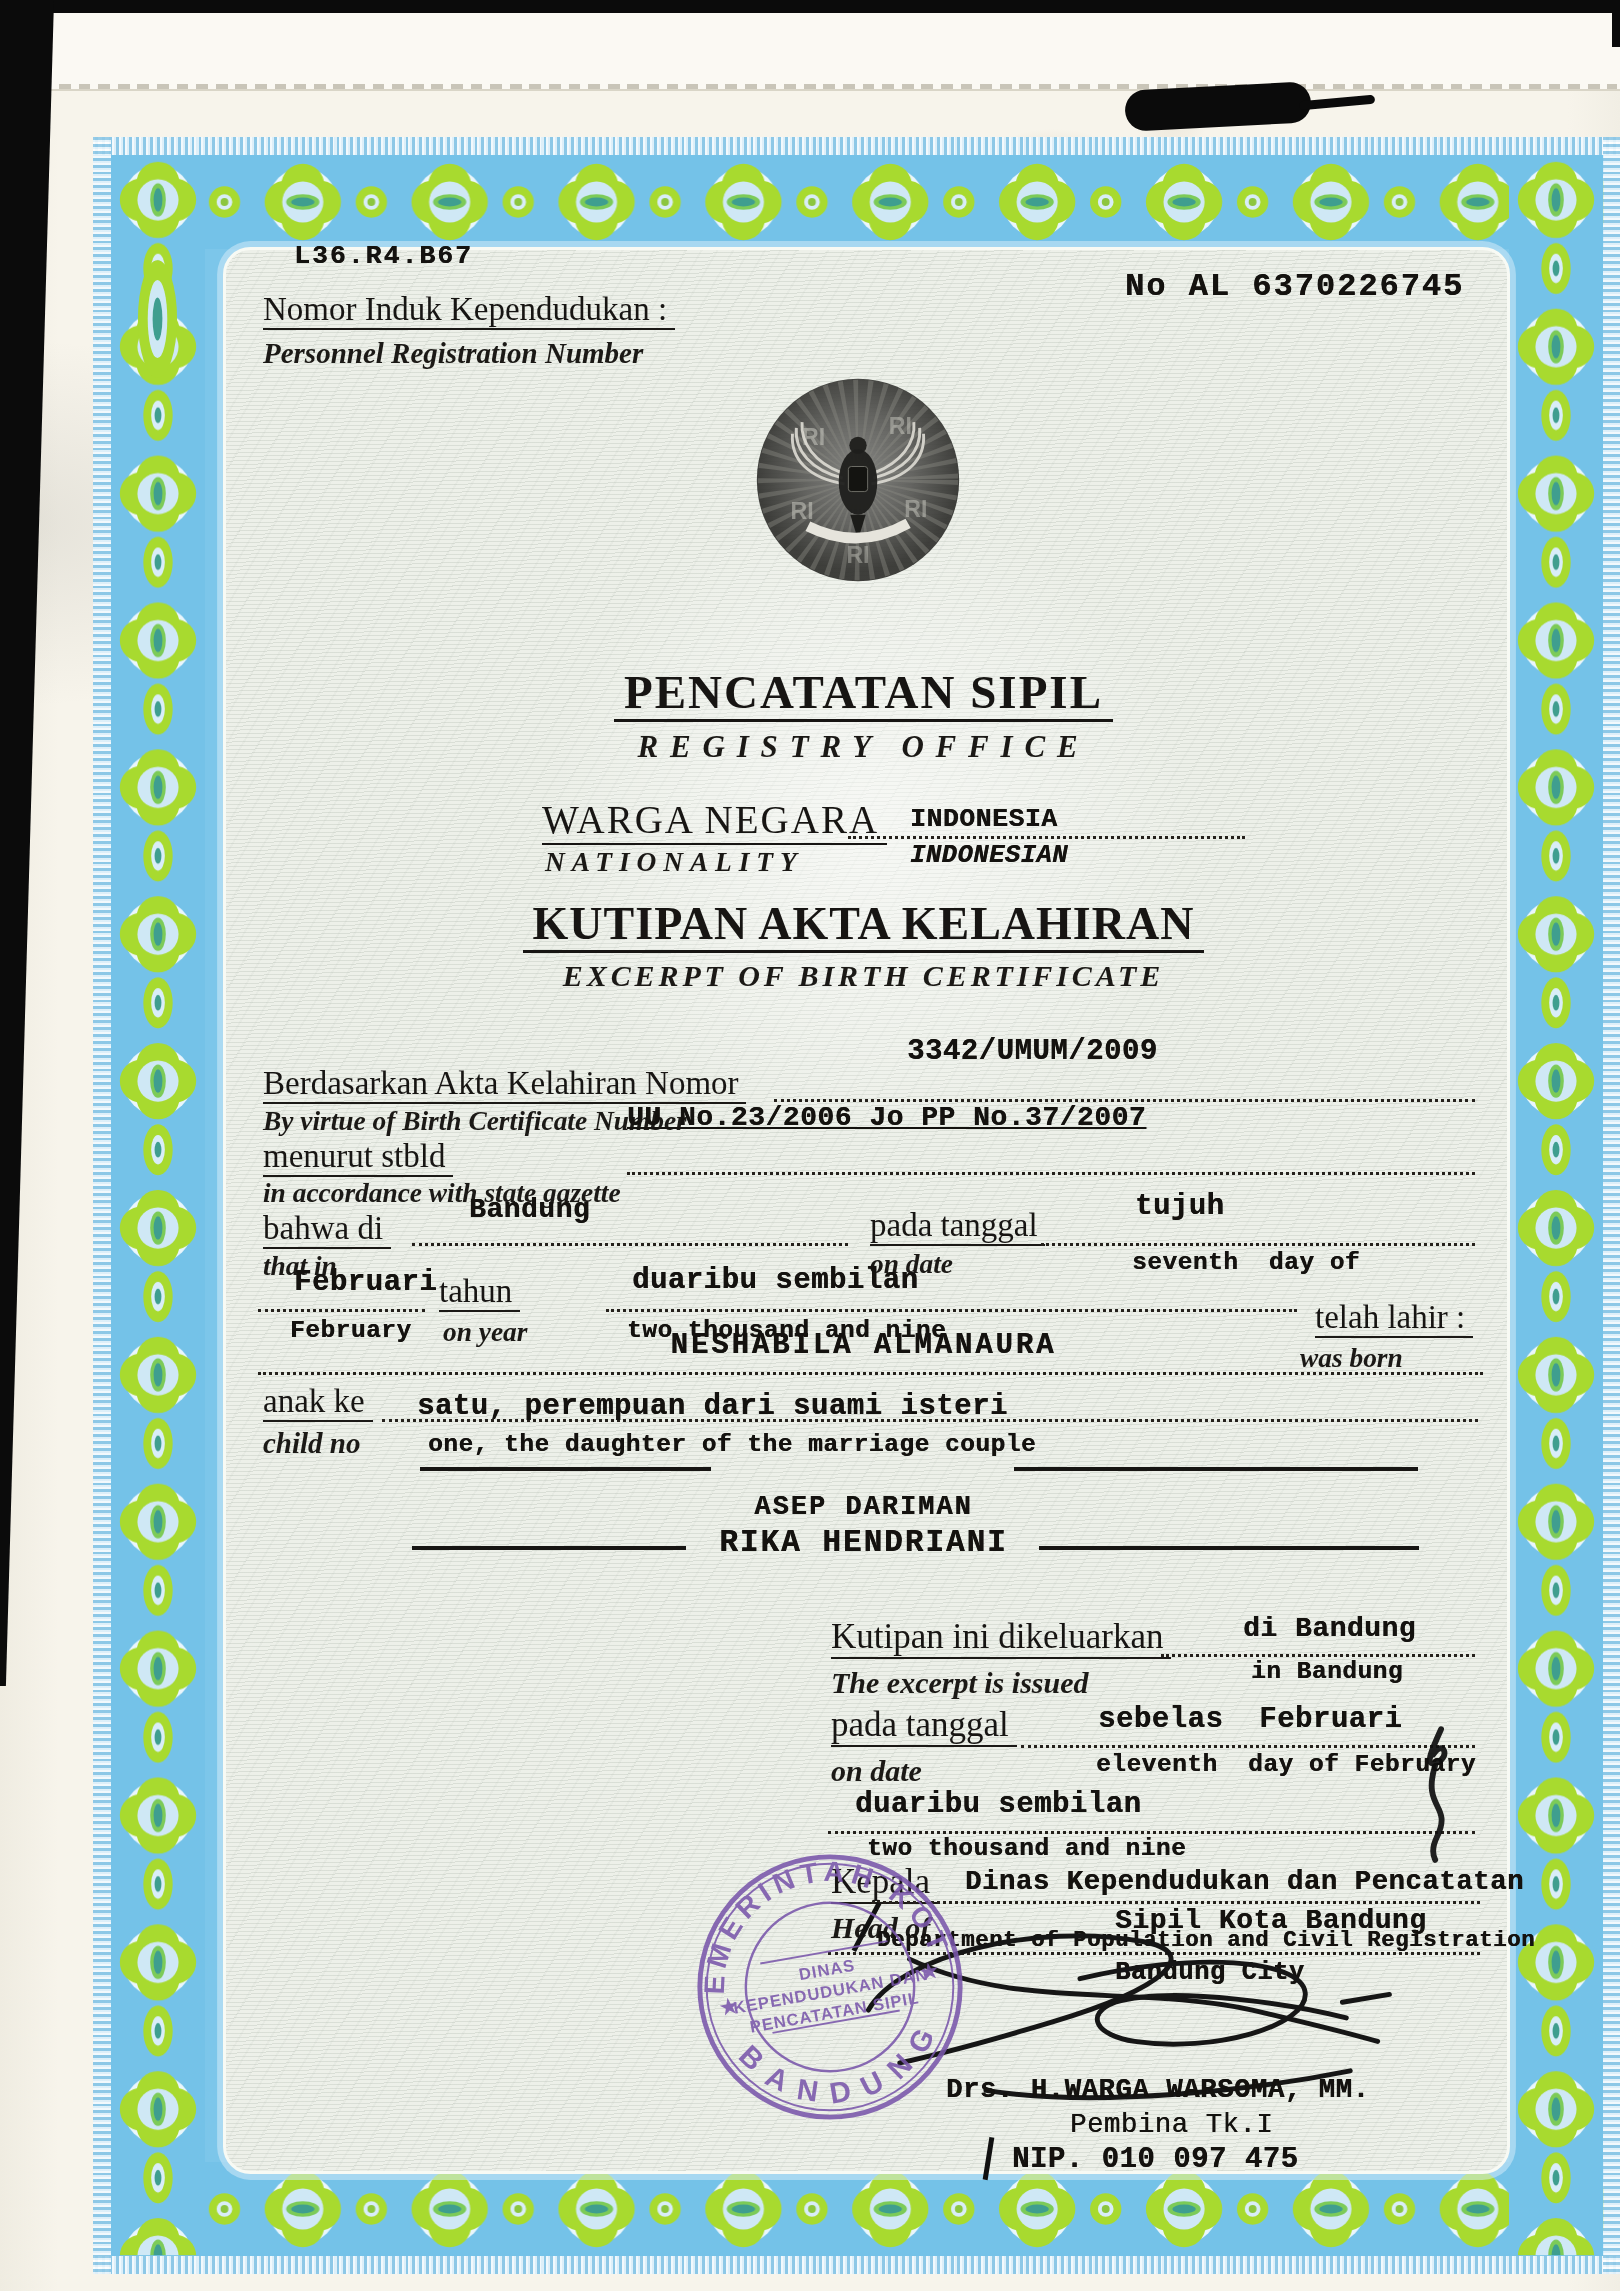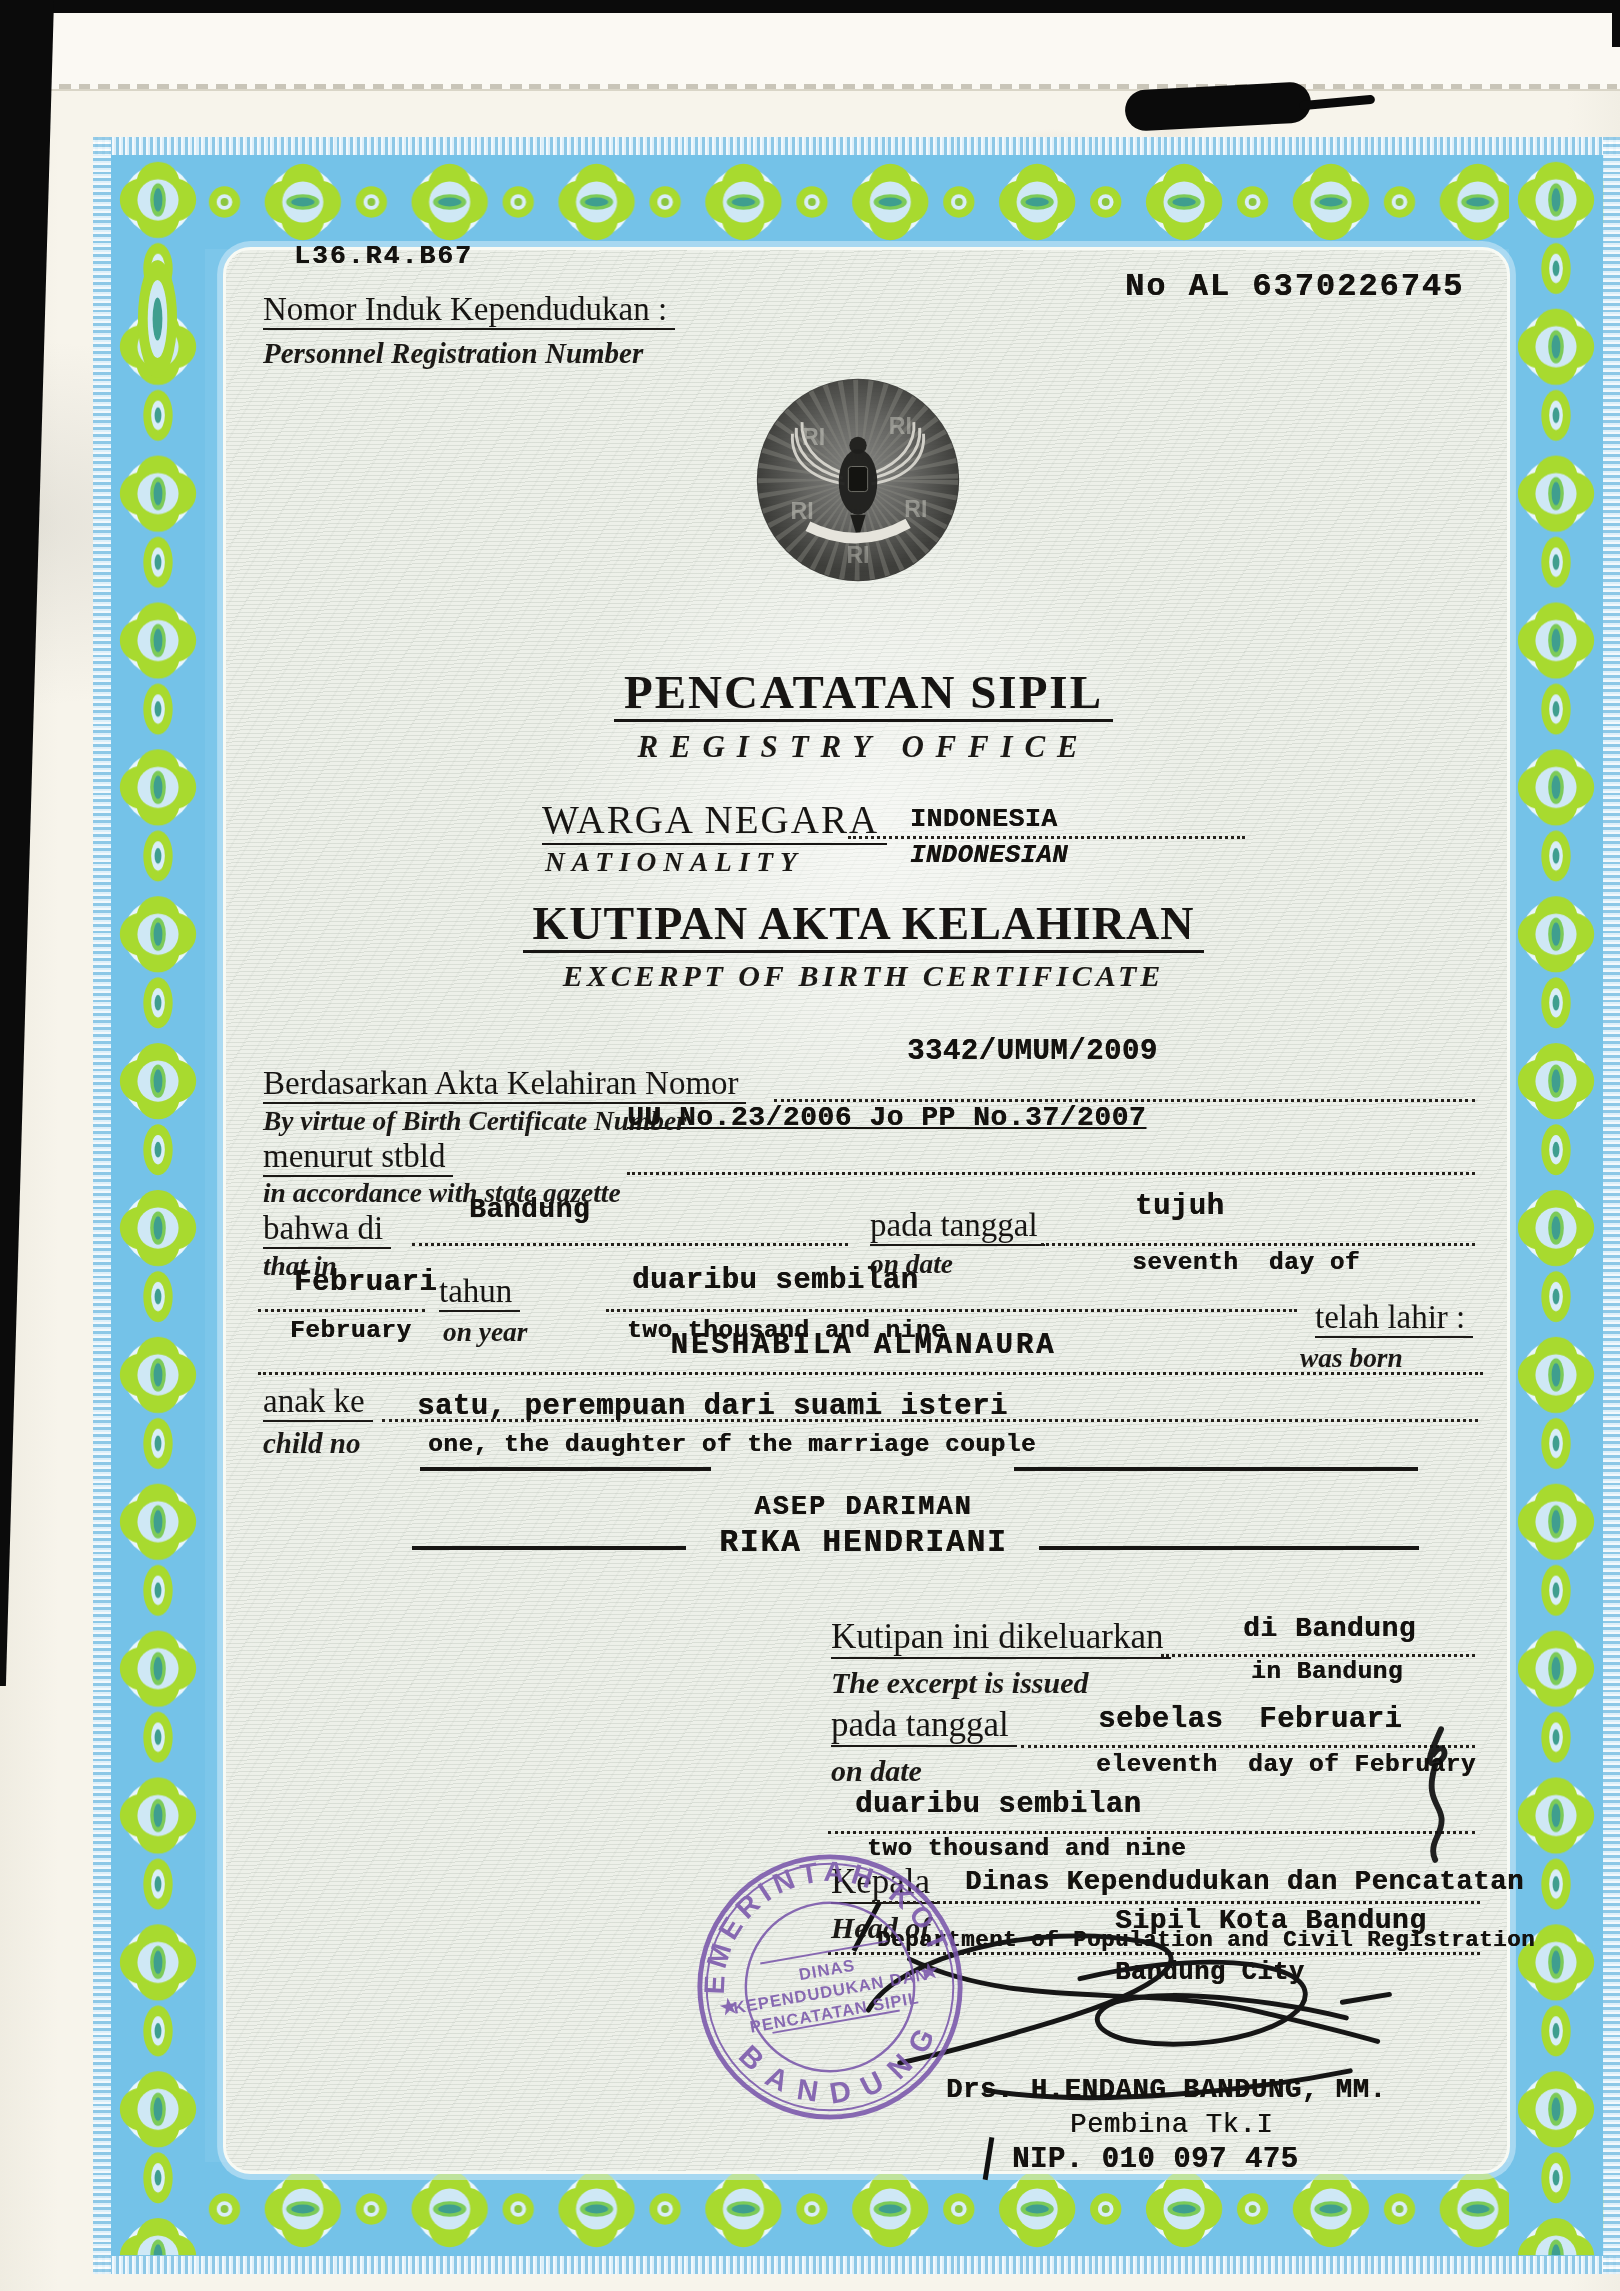--- a/index.html
+++ b/index.html
@@ -266,21 +266,21 @@
     <text font-size="30" font-weight="bold" fill="#7a57ab" letter-spacing="15">
       <textPath href="#arcB" startOffset="50%" text-anchor="middle">BANDUNG</textPath>
     </text>
     <text x="24" y="150" font-size="24" fill="#7a57ab">★</text>
     <text x="232" y="150" font-size="24" fill="#7a57ab">★</text>
     <text x="140" y="128" font-size="17" font-weight="bold" fill="#7a57ab" text-anchor="middle" letter-spacing="1">DINAS</text>
     <text x="140" y="150" font-size="17" font-weight="bold" fill="#7a57ab" text-anchor="middle" letter-spacing="1">KEPENDUDUKAN DAN</text>
     <text x="140" y="172" font-size="17" font-weight="bold" fill="#7a57ab" text-anchor="middle" letter-spacing="1">PENCATATAN SIPIL</text>
   </svg>
 
-  <div class="abs type" style="left:946px;top:2076px;font-size:27.4px;">Drs. H.ENDANG BANDUNG, MM.</div>
+  <div class="abs type" style="left:946px;top:2076px;font-size:27.4px;">Drs. H.WARGA WARSOMA, MM.</div>
   <div class="abs type" style="left:1070px;top:2111px;font-size:27.4px;font-weight:normal;">Pembina Tk.I</div>
   <div class="abs type" style="left:1012px;top:2145px;font-size:29px;">NIP. 010 097 475</div>
   <div class="abs" style="left:986px;top:2137px;width:4.9px;height:43px;background:#111;transform:rotate(9deg);"></div>
 
   <svg class="abs" style="left:1404px;top:1711px;" width="78" height="167" viewBox="0 0 80 170">
     <g fill="none" stroke="#0e0e0e" stroke-width="6" stroke-linecap="round" opacity="0.92">
       <path d="M38,18 C28,40 20,58 34,52 C48,46 40,28 30,44"></path>
       <path d="M32,55 C18,100 50,95 34,128 C28,140 30,148 32,152"></path>
     </g>
   </svg>

